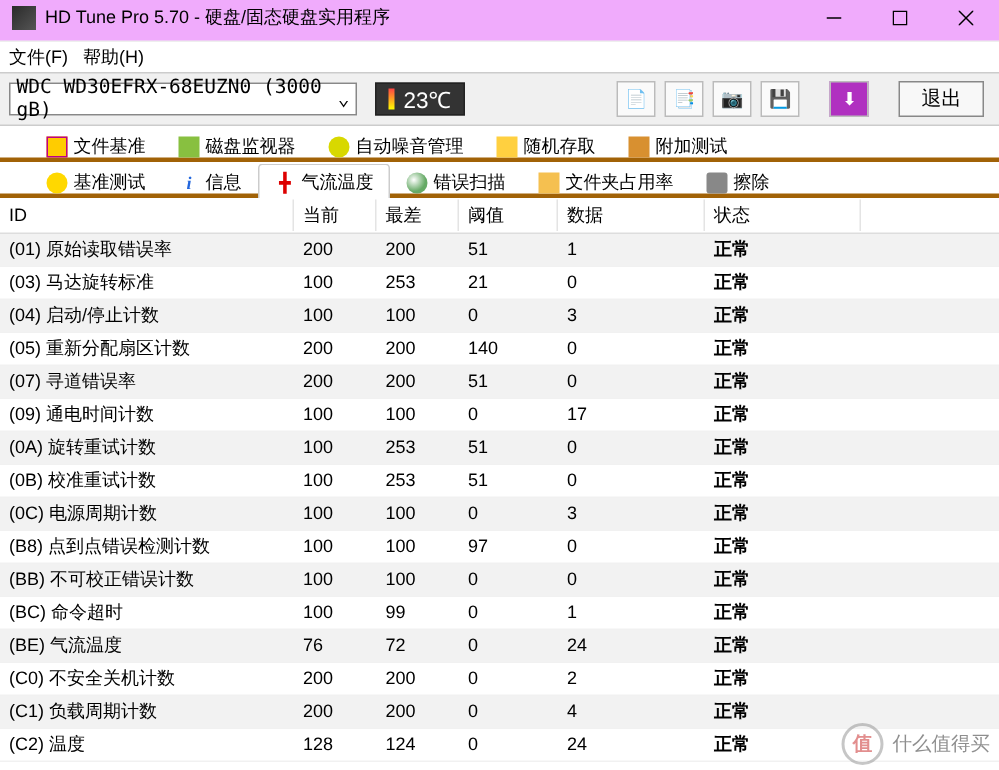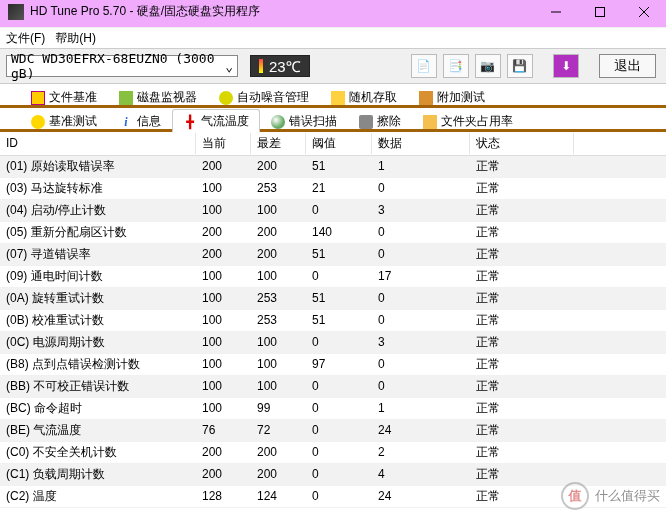--- a/index.html
+++ b/index.html
@@ -34,21 +34,21 @@
   .ticon.i-folder { background:#f5c050; }
   .ticon.i-erase { background:#888; border-radius:2px; }
   .content { position:relative; height:calc(513px - 28px - 20px - 36px - 24px - 24px); overflow:hidden; }
   .headrow { display:flex; background:#fff; border-bottom:1px solid #ddd; height:24px; align-items:center; }
   .headrow .hc, .row .c { padding:0 6px; overflow:hidden; white-space:nowrap; text-overflow:ellipsis; font-size:12px; height:21px; line-height:21px; }
   .c0 { width:196px; }
   .c1 { width:55px; }
   .c2 { width:55px; }
   .c3 { width:66px; }
   .c4 { width:98px; }
-  .c5 { width:104px; }
+  .c5 { width:104px;font-weight:bold; }
   .hc { border-right:1px solid #e4e4e4; font-weight:normal; }
   .grid { overflow-y:scroll; height:calc(100% - 24px); }
   .row { display:flex; border-bottom:1px solid #f1f1f1; }
   .row:nth-child(odd) { background:#f2f2f2; }
   .row:nth-child(even) { background:#fff; }
   .watermark { position:absolute; right:0; bottom:0; height:34px; width:150px; display:flex; align-items:center; justify-content:flex-end; gap:6px; opacity:0.55; pointer-events:none; padding-right:6px; font-size:13px; color:#333; }
   .watermark .circ { width:28px; height:28px; border-radius:50%; border:2px solid #999; display:flex; align-items:center; justify-content:center; color:#c33; font-size:13px; font-weight:bold; }
   ::-webkit-scrollbar { width:16px; }
   ::-webkit-scrollbar-track { background:#f0f0f0; }
   ::-webkit-scrollbar-thumb { background:#c8c8c8; border:1px solid #aaa; }
@@ -137,26 +137,26 @@
     </div>
     <div class="tab active">
       <span class="ticon i-health">╋</span>
       <span>气流温度</span>
     </div>
     <div class="tab">
       <span class="ticon i-scan"></span>
       <span>错误扫描</span>
     </div>
     <div class="tab">
+      <span class="ticon i-folder"></span>
+      <span>文件夹占用率</span>
+    </div>
+    <div class="tab">
       <span class="ticon i-erase"></span>
       <span>擦除</span>
-    </div>
-    <div class="tab">
-      <span class="ticon i-folder"></span>
-      <span>文件夹占用率</span>
     </div>
   </div>
 
 <div class="content">
   <div class="headrow" id="headrow">
       <div class="hc c0">ID</div>
       <div class="hc c1">当前</div>
       <div class="hc c2">最差</div>
       <div class="hc c3">阈值</div>
       <div class="hc c4">数据</div>

